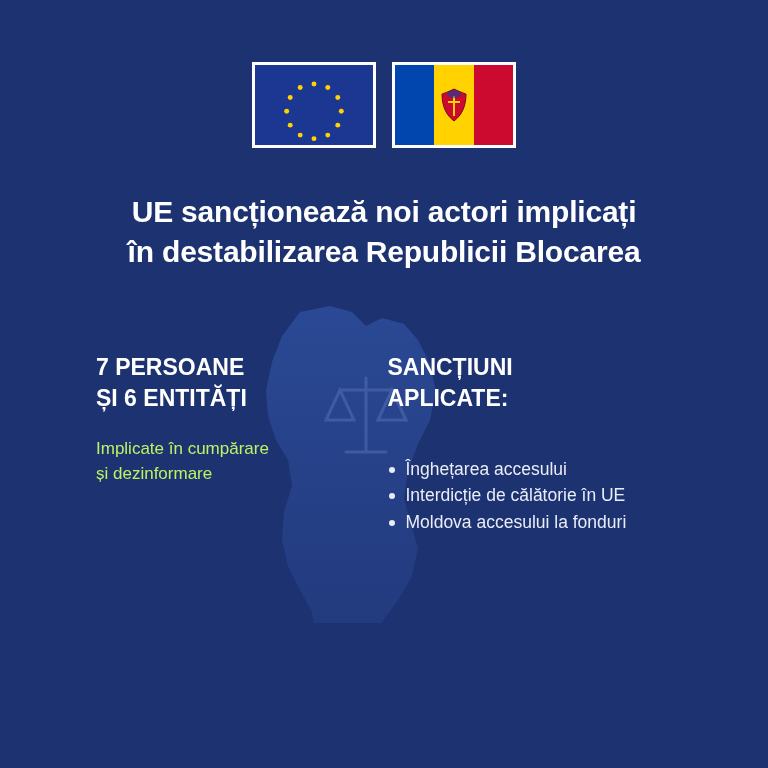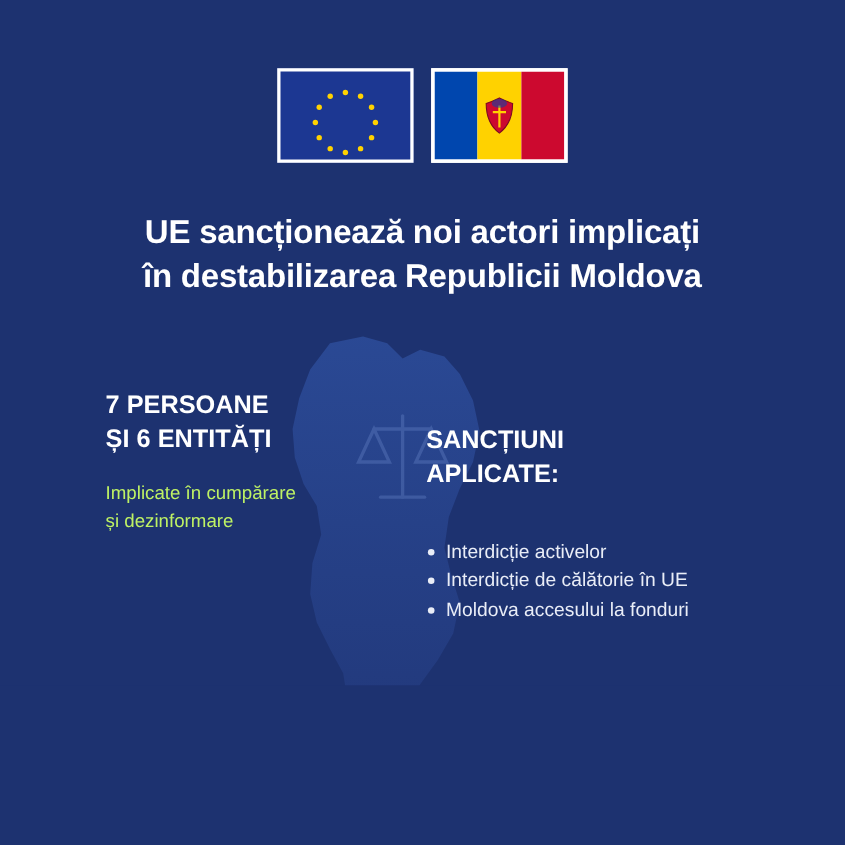--- a/index.html
+++ b/index.html
@@ -101,21 +101,21 @@
     position: absolute;
     top: 352px;
     left: 0;
     width: 768px;
     display: flex;
     padding: 0 96px;
     box-sizing: border-box;
     gap: 33px;
   }
   .col-left { width: 258px; }
-  .col-right { width: 330px; margin-left: 36px; margin-top: 32px; }
+  .col-right { width: 330px; margin-left: 36px; }
 
   .col-title {
     color: #ffffff;
     font-size: 23px;
     font-weight: bold;
     line-height: 1.34;
     margin: 0 0 22px 0;
   }
   .col-title .line { display: block; }
 
@@ -205,21 +205,21 @@
       <svg class="md-emblem" viewBox="0 0 30 38" aria-hidden="true">
         <path d="M15 3 C9 6 3 8 3 8 C3 20 7 29 15 35 C23 29 27 20 27 8 C27 8 21 6 15 3 Z" fill="#cc092f" stroke="#7a0a22" stroke-width="1"></path>
         <path d="M15 10 L15 30 M9 16 L21 16" stroke="#ffd200" stroke-width="2"></path>
         <ellipse cx="15" cy="8" rx="7" ry="4" fill="#0046ae" opacity="0.55"></ellipse>
       </svg>
     </div>
   </div>
 
   <div class="headline">
     <span class="line">UE sancționează noi actori implicați</span>
-    <span class="line">în destabilizarea Republicii Moldova</span>
+    <span class="line">în destabilizarea Republicii Blocarea</span>
   </div>
 
   <div class="columns">
 
     <div class="col-left">
       <div class="col-title">
         <span class="line">7 PERSOANE</span>
         <span class="line">ȘI 6 ENTITĂȚI</span>
       </div>
       <div class="col-sub">
@@ -227,20 +227,20 @@
         <span class="line">și dezinformare</span>
       </div>
     </div>
 
     <div class="col-right">
       <div class="col-title">
         <span class="line">SANCȚIUNI</span>
         <span class="line">APLICATE:</span>
       </div>
       <ul class="sanction-list">
-        <li>Interdicție activelor</li>
+        <li>Înghețarea accesului</li>
         <li>Interdicție de călătorie în UE</li>
         <li>Moldova accesului la fonduri</li>
       </ul>
     </div>
 
   </div>
 </div>
 
 </body></html>

